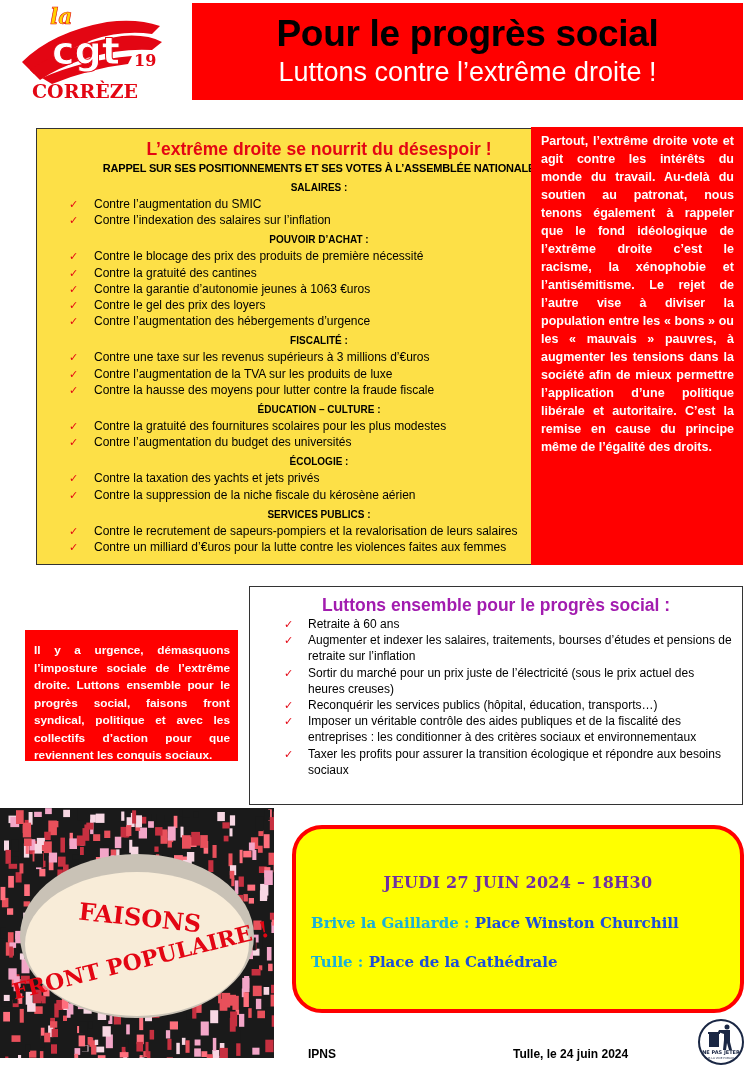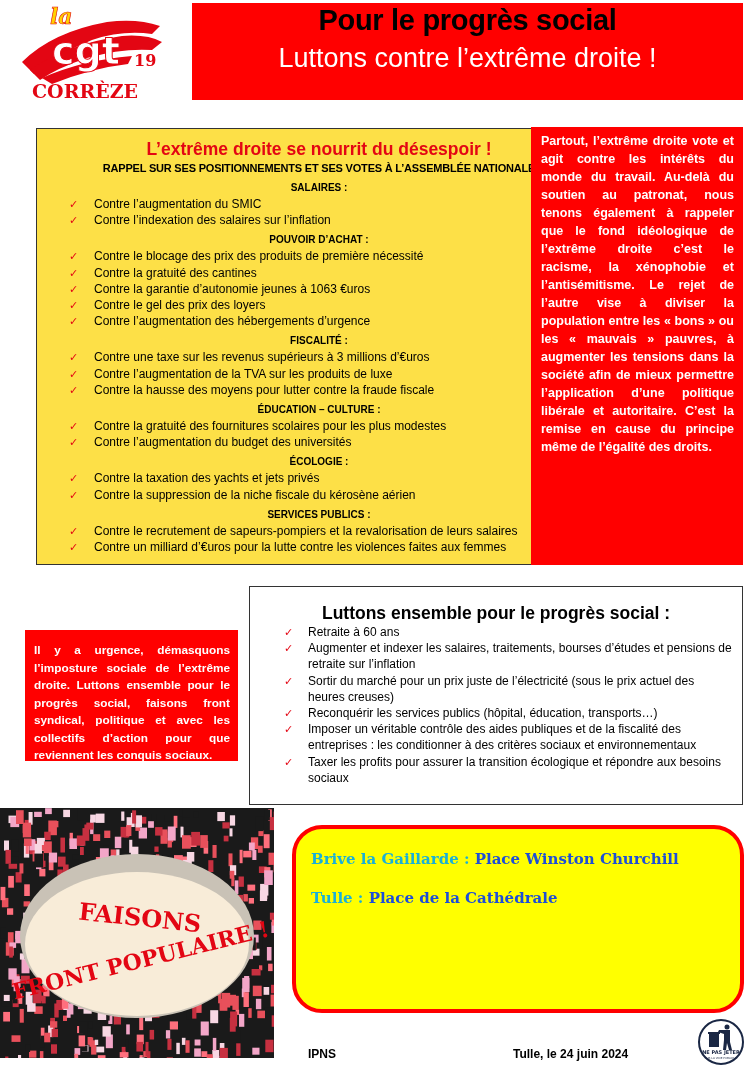--- a/index.html
+++ b/index.html
@@ -9,22 +9,22 @@
   
   #logo { position: absolute; left: 12px; top: 4px; width: 160px; height: 100px; }
   #logo svg { width: 100%; height: 100%; }
 
   
   #header-banner {
     position: absolute; left: 192px; top: 3px; width: 551px; height: 97px;
     background: #ff0000; text-align: center;
   }
   #header-title {
-    display: block; font-weight: bold; font-size: 29px; color: #000;
-    line-height: 34px; letter-spacing: -0.3px;
+    display: block; font-weight: bold; font-size: 37px; color: #000;
+    margin-top: 14px; line-height: 34px; letter-spacing: -0.3px;
   }
   #header-subtitle {
     display: block; font-size: 27px; color: #fff; line-height: 34px; margin-top: 4px;
   }
 
   
   #positions-box {
     position: absolute; left: 36px; top: 128px; width: 566px; height: 437px;
     border: 1.5px solid #333; background: #fde047;
   }
@@ -63,22 +63,22 @@
     background: #ff0000; color: #fff; font-weight: bold; font-size: 11.8px;
     line-height: 17.5px; padding: 12px 8px 0 9px; text-align: justify;
   }
 
   
   #demands-box {
     position: absolute; left: 249px; top: 586px; width: 494px; height: 219px;
     border: 1.5px solid #333; background: #fff;
   }
   #demands-title {
-    display: block; text-align: center; color: #000000; font-weight: bold;
-    font-size: 17.5px; line-height: 22px; margin-top: 15px;
+    display: block; text-align: center; color: #a21caf; font-weight: bold;
+    font-size: 17.5px; line-height: 22px; margin-top: 7px;
   }
   .demand-item {
     position: relative; padding-left: 58px; padding-right: 8px;
     font-size: 12px; line-height: 16.2px;
   }
   .demand-item .check-icon { left: 34px; }
 
   
   #illustration {
     position: absolute; left: 0; top: 808px; width: 274px; height: 250px; overflow: hidden;
@@ -720,20 +720,21 @@
         <rect x="88.2" y="213.6" width="4.5" height="6.6" fill="#1a1a1a"></rect>
       </g>
     <ellipse cx="137" cy="128" rx="117" ry="82" fill="#c9c2b6"></ellipse>
     <ellipse cx="137" cy="136" rx="112" ry="72" fill="#f8ecd8"></ellipse>
     <text x="140" y="118" text-anchor="middle" font-family="DejaVu Serif, serif" font-weight="bold" font-size="24" fill="#e30613" transform="rotate(6 140 110)">FAISONS</text>
     <text x="140" y="160" text-anchor="middle" font-family="DejaVu Serif, serif" font-weight="bold" font-size="22" fill="#e30613" transform="rotate(-14 140 150)">FRONT POPULAIRE !</text>
   </svg>
 </div>
 
 <div id="event-box">
+  <span id="event-date">JEUDI 27 JUIN 2024 – 18H30</span>
   <span class="event-line" id="event-line-brive">
     <span class="event-city">Brive la Gaillarde :</span>
     <span class="event-place">Place Winston Churchill</span>
   </span>
   <span class="event-line" id="event-line-tulle">
     <span class="event-city">Tulle :</span>
     <span class="event-place">Place de la Cathédrale</span>
   </span>
 </div>
 

